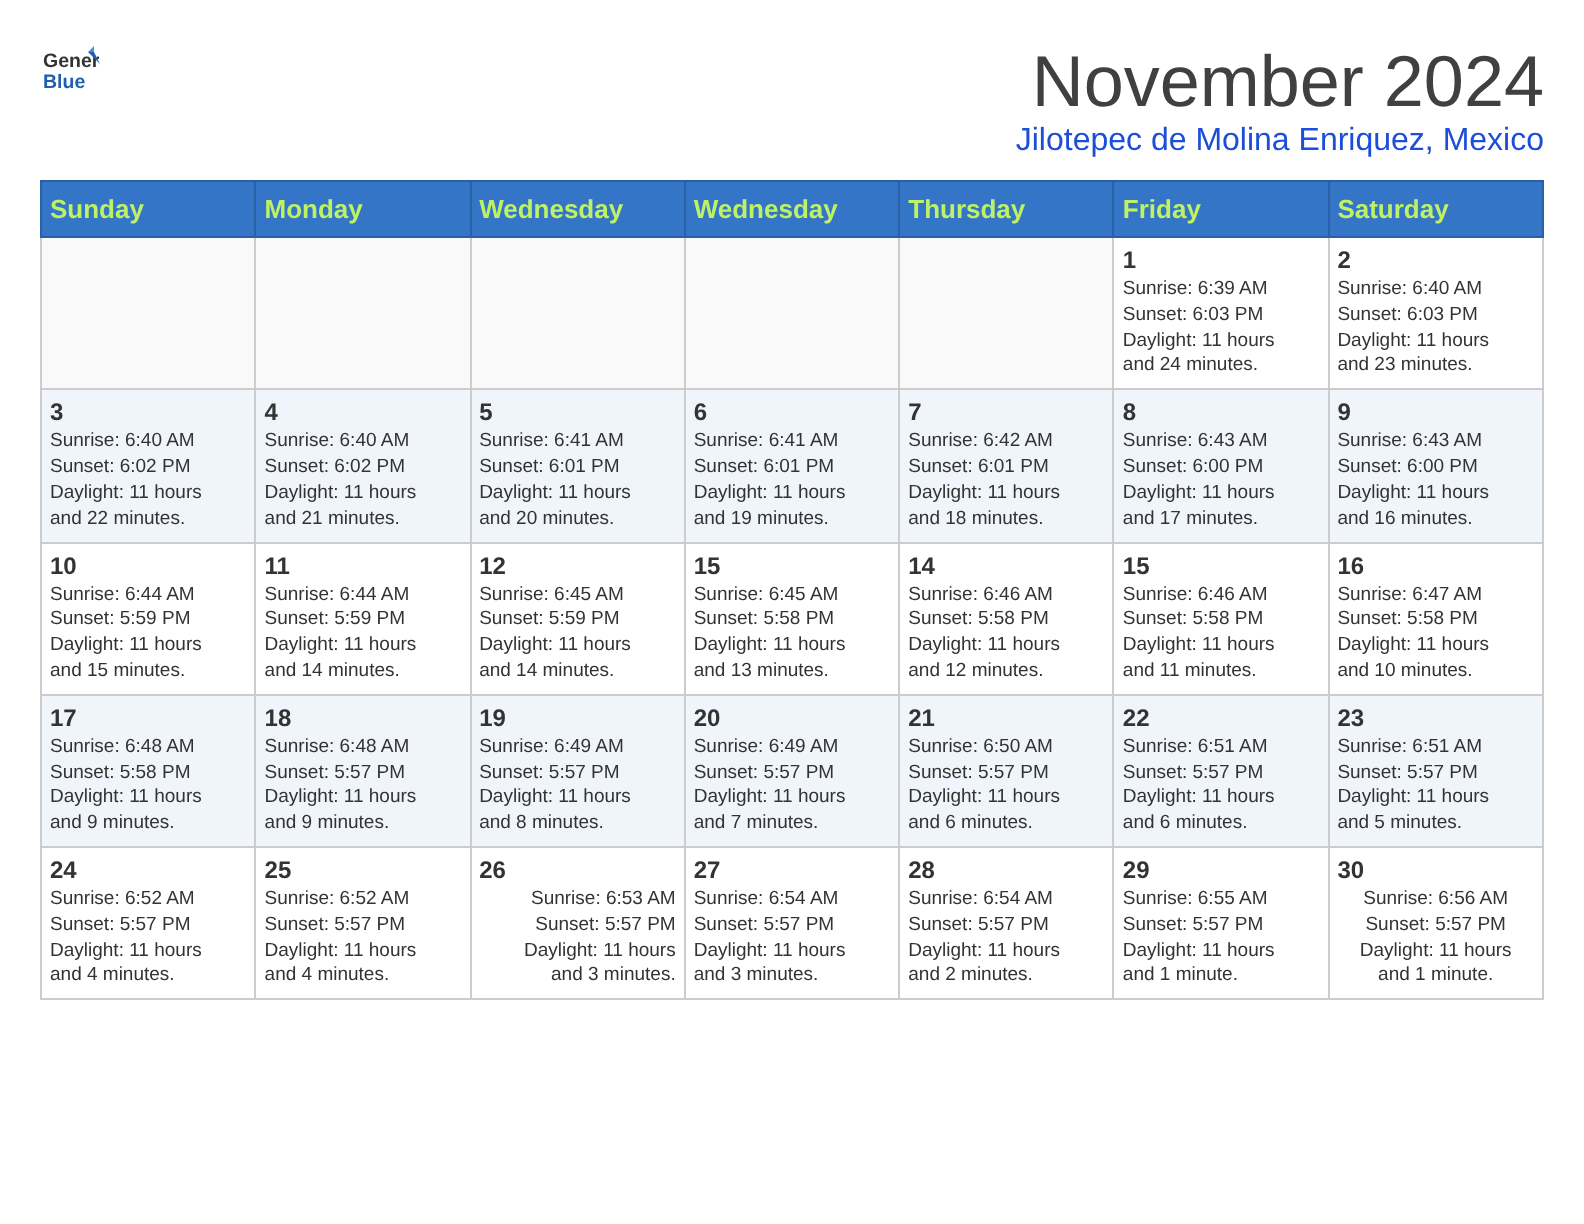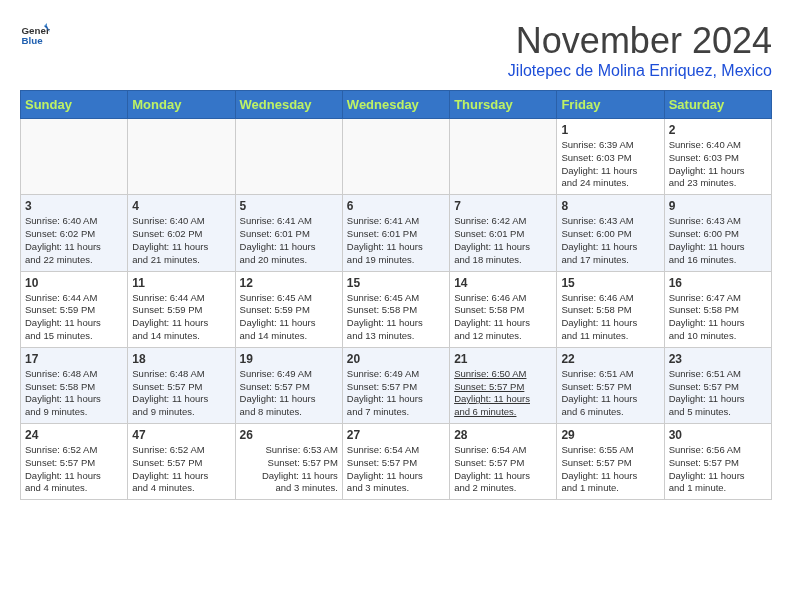--- a/index.html
+++ b/index.html
@@ -260,21 +260,21 @@
         </td>
         <td>
           <span class="day-num">20</span>
           <div class="day-info" style="white-space: pre-line;">Sunrise: 6:49 AM
 Sunset: 5:57 PM
 Daylight: 11 hours
 and 7 minutes.</div>
         </td>
         <td>
           <span class="day-num">21</span>
-          <div class="day-info" style="white-space: pre-line; text-decoration: underline;">Sunrise: 6:50 AM
+          <div class="day-info" style="white-space: pre-line;">Sunrise: 6:50 AM
 Sunset: 5:57 PM
 Daylight: 11 hours
 and 6 minutes.</div>
         </td>
         <td>
           <span class="day-num">22</span>
           <div class="day-info" style="white-space: pre-line;">Sunrise: 6:51 AM
 Sunset: 5:57 PM
 Daylight: 11 hours
 and 6 minutes.</div>
@@ -289,21 +289,21 @@
       </tr>
       <tr class="row-norm">
         <td>
           <span class="day-num">24</span>
           <div class="day-info" style="white-space: pre-line;">Sunrise: 6:52 AM
 Sunset: 5:57 PM
 Daylight: 11 hours
 and 4 minutes.</div>
         </td>
         <td>
-          <span class="day-num">47</span>
+          <span class="day-num">25</span>
           <div class="day-info" style="white-space: pre-line;">Sunrise: 6:52 AM
 Sunset: 5:57 PM
 Daylight: 11 hours
 and 4 minutes.</div>
         </td>
         <td>
           <span class="day-num">26</span>
           <div class="day-info" style="white-space: pre-line; text-align: right;">Sunrise: 6:53 AM
 Sunset: 5:57 PM
 Daylight: 11 hours
@@ -325,20 +325,20 @@
         </td>
         <td>
           <span class="day-num">29</span>
           <div class="day-info" style="white-space: pre-line;">Sunrise: 6:55 AM
 Sunset: 5:57 PM
 Daylight: 11 hours
 and 1 minute.</div>
         </td>
         <td>
           <span class="day-num">30</span>
-          <div class="day-info" style="white-space: pre-line;">Sunrise: 6:56 AM
+          <div class="day-info" style="white-space: pre-line; text-align: center;">Sunrise: 6:56 AM
 Sunset: 5:57 PM
 Daylight: 11 hours
 and 1 minute.</div>
         </td>
       </tr>
     </tbody>
 </table>
 
 </body></html>

